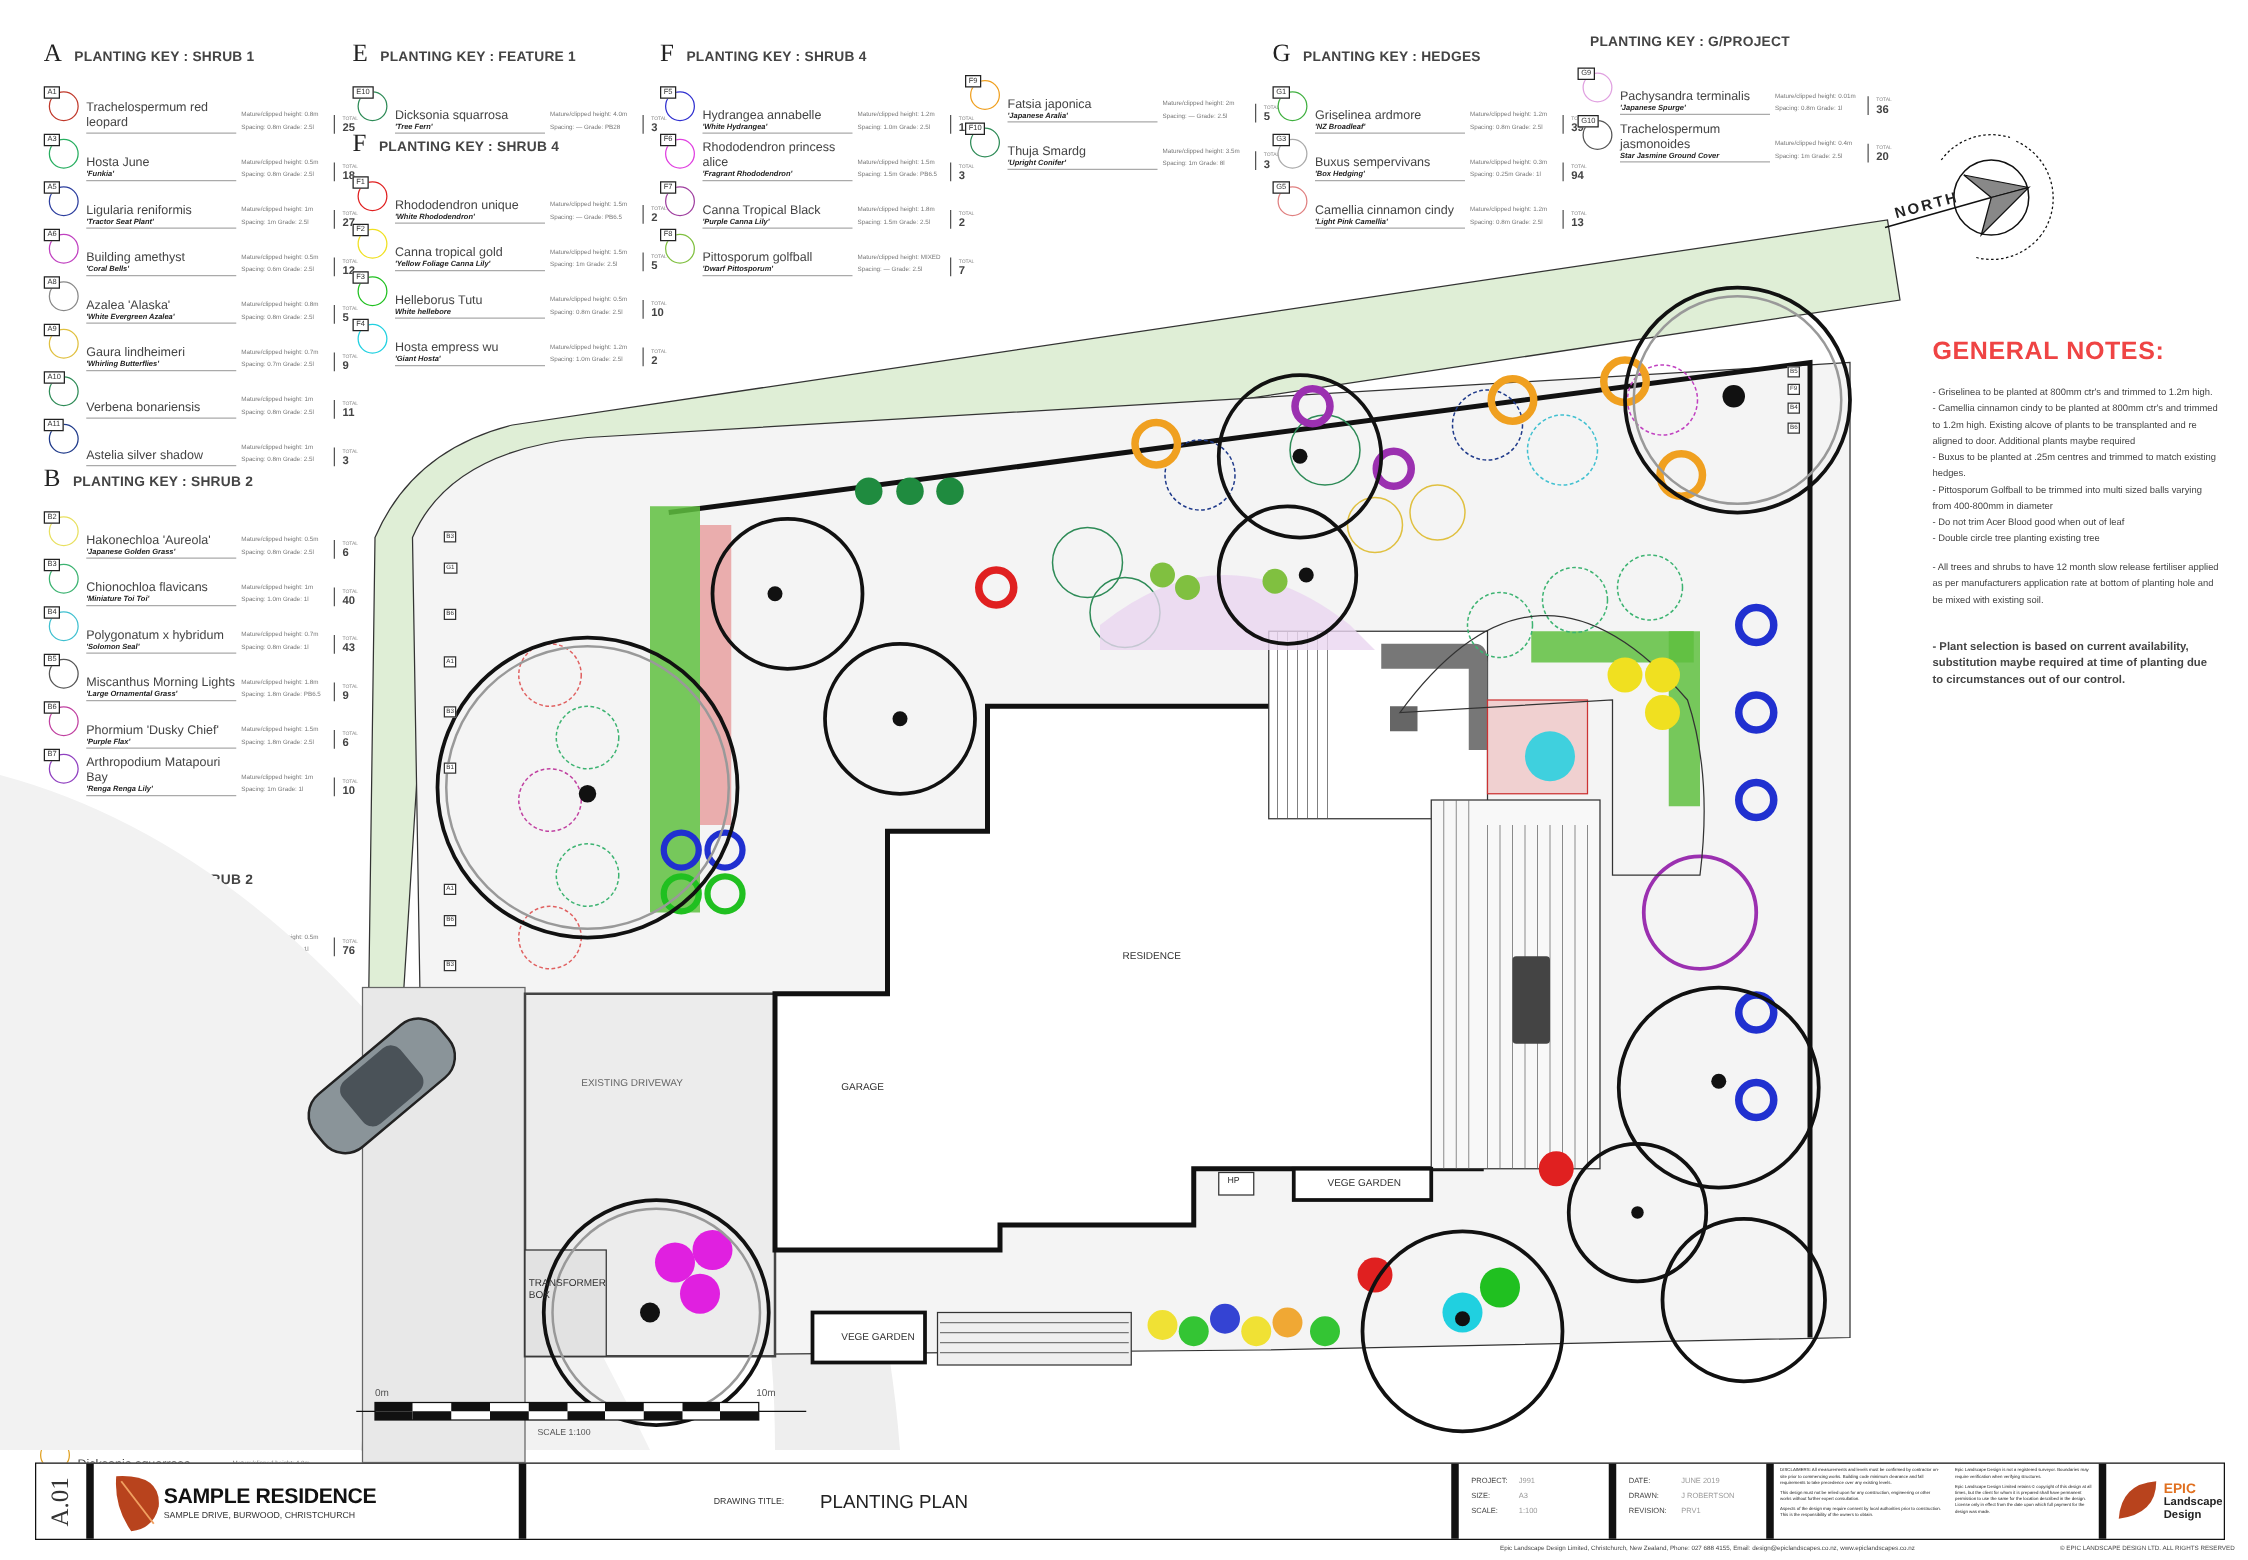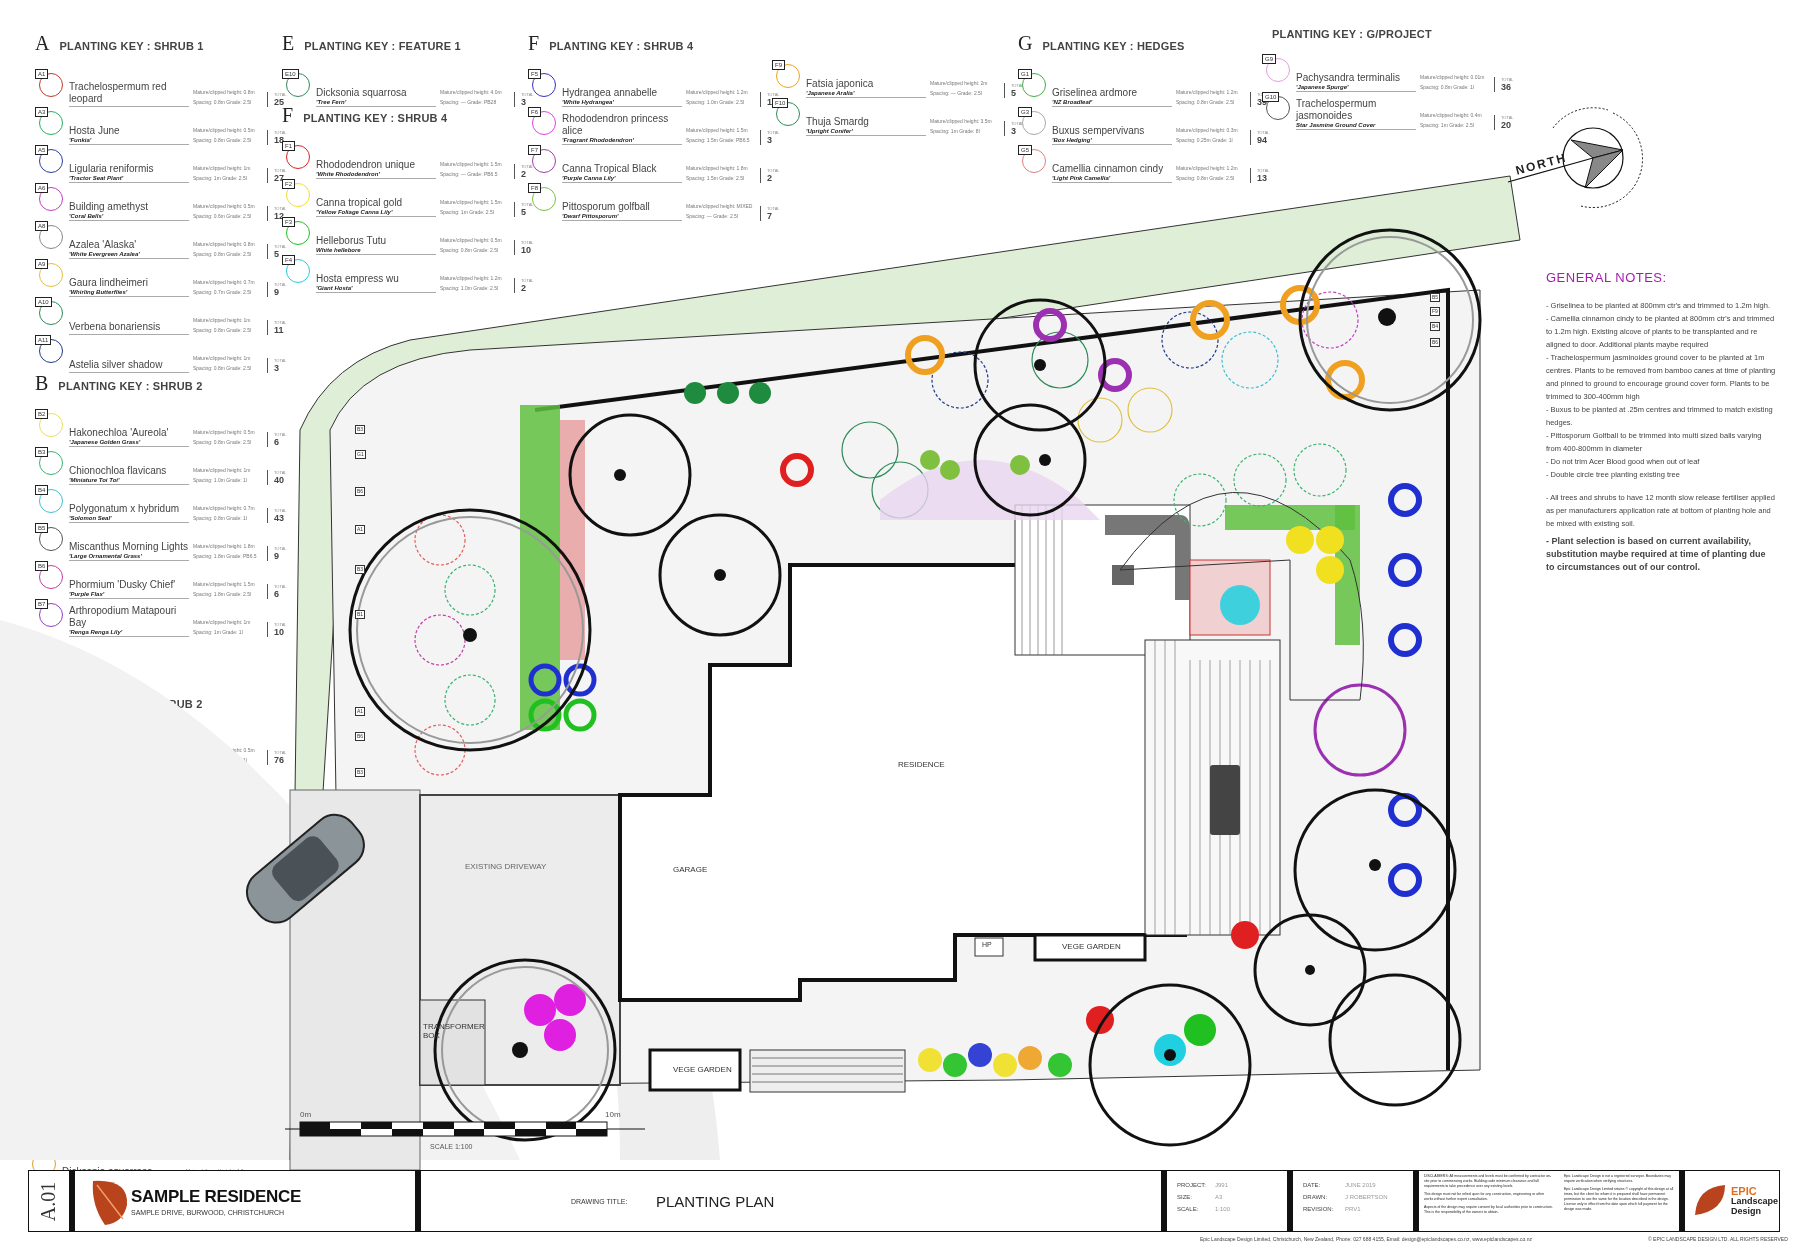--- a/index.html
+++ b/index.html
@@ -12,23 +12,23 @@
   .plant { display: flex; align-items: flex-end; height: 38px; margin-bottom: 0px; position: relative; }
   .plant .code { position: absolute; left: 0; top: 0; font-size: 6px; border: 1px solid #222; padding: 0 2px; background: #fff; line-height: 8px; }
   .plant .swatch { width: 24px; height: 24px; border-radius: 50%; border: 1.5px solid; position: absolute; left: 4px; top: 4px; }
   .plant .names { margin-left: 34px; width: 120px; border-bottom: 1px solid #aaa; padding-bottom: 1px; }
   .plant .name { font-size: 10px; color: #444; line-height: 12px; }
   .plant .common { font-size: 6px; font-style: italic; font-weight: bold; color: #222; }
   .plant .spec { font-size: 5px; color: #777; width: 70px; line-height: 10px; margin-left: 4px; }
   .plant .total { border-left: 1px solid #555; padding-left: 6px; margin-left: 4px; font-size: 9px; font-weight: bold; color: #444; width: 24px; }
   .plant .total small { display: block; font-size: 4px; font-weight: normal; color: #888; }
   .notes { position: absolute; left: 1546px; top: 270px; width: 230px; }
-  .notes h2 { font-weight: normal; font-size: 13px; color: #a21caf; margin-bottom: 14px; letter-spacing: 0.5px; }
+  .notes h2 { font-weight: bold; font-size: 20px; color: #ef4444; margin-bottom: 14px; letter-spacing: 0.5px; }
   .notes p { font-size: 7.5px; color: #444; line-height: 13px; }
-  .notes .bold { font-weight: bold; font-size: 9px; line-height: 13px; margin-top: 5px; }
+  .notes .bold { font-weight: bold; font-size: 9px; line-height: 13px; margin-top: 25px; }
   .titleblock { position: absolute; left: 28px; top: 1170px; width: 1752px; height: 62px; border: 1.5px solid #111; display: flex; background: #fff; }
   .tb-cell { height: 100%; position: relative; }
   .bar { width: 6px; background: #111; height: 100%; }
   .footer { position: absolute; top: 1236px; font-size: 5px; color: #444; }
   .site-label { position: absolute; font-size: 8px; color: #333; }
   .tag { position: absolute; font-size: 5px; border: 1px solid #333; background: #fff; padding: 0 1px; line-height: 7px; }
 </style>
 </head>
 <body>
 
@@ -836,21 +836,20 @@
 
 <div class="abs" style="left:300px;top:1110px;font-size:8px;color:#555">0m</div>
 <div class="abs" style="left:605px;top:1110px;font-size:8px;color:#555">10m</div>
 <div class="abs" style="left:430px;top:1143px;font-size:7px;color:#555">SCALE 1:100</div>
 
 <div class="notes">
   <h2>GENERAL NOTES:</h2>
   <div id="notes-list">
       <p>- Griselinea to be planted at 800mm ctr's and trimmed to 1.2m high.</p>
       <p>- Camellia cinnamon cindy to be planted at 800mm ctr's and trimmed to 1.2m high. Existing alcove of plants to be transplanted and re aligned to door. Additional plants maybe required</p>
-      <p>- Trachelospermum jasminoides ground cover to be planted at 1m centres. Plants to be removed from bamboo canes at time of planting and pinned to ground to encourage ground cover form. Plants to be trimmed to 300-400mm high</p>
       <p>- Buxus to be planted at .25m centres and trimmed to match existing hedges.</p>
       <p>- Pittosporum Golfball to be trimmed into multi sized balls varying from 400-800mm in diameter</p>
       <p>- Do not trim Acer Blood good when out of leaf</p>
       <p>- Double circle tree planting existing tree</p>
     </div>
   <p style="margin-top:10px">- All trees and shrubs to have 12 month slow release fertiliser applied as per manufacturers application rate at bottom of planting hole and be mixed with existing soil.</p>
   <p class="bold">- Plant selection is based on current availability, substitution maybe required at time of planting due to circumstances out of our control.</p>
 </div>
 
 <div class="titleblock">

